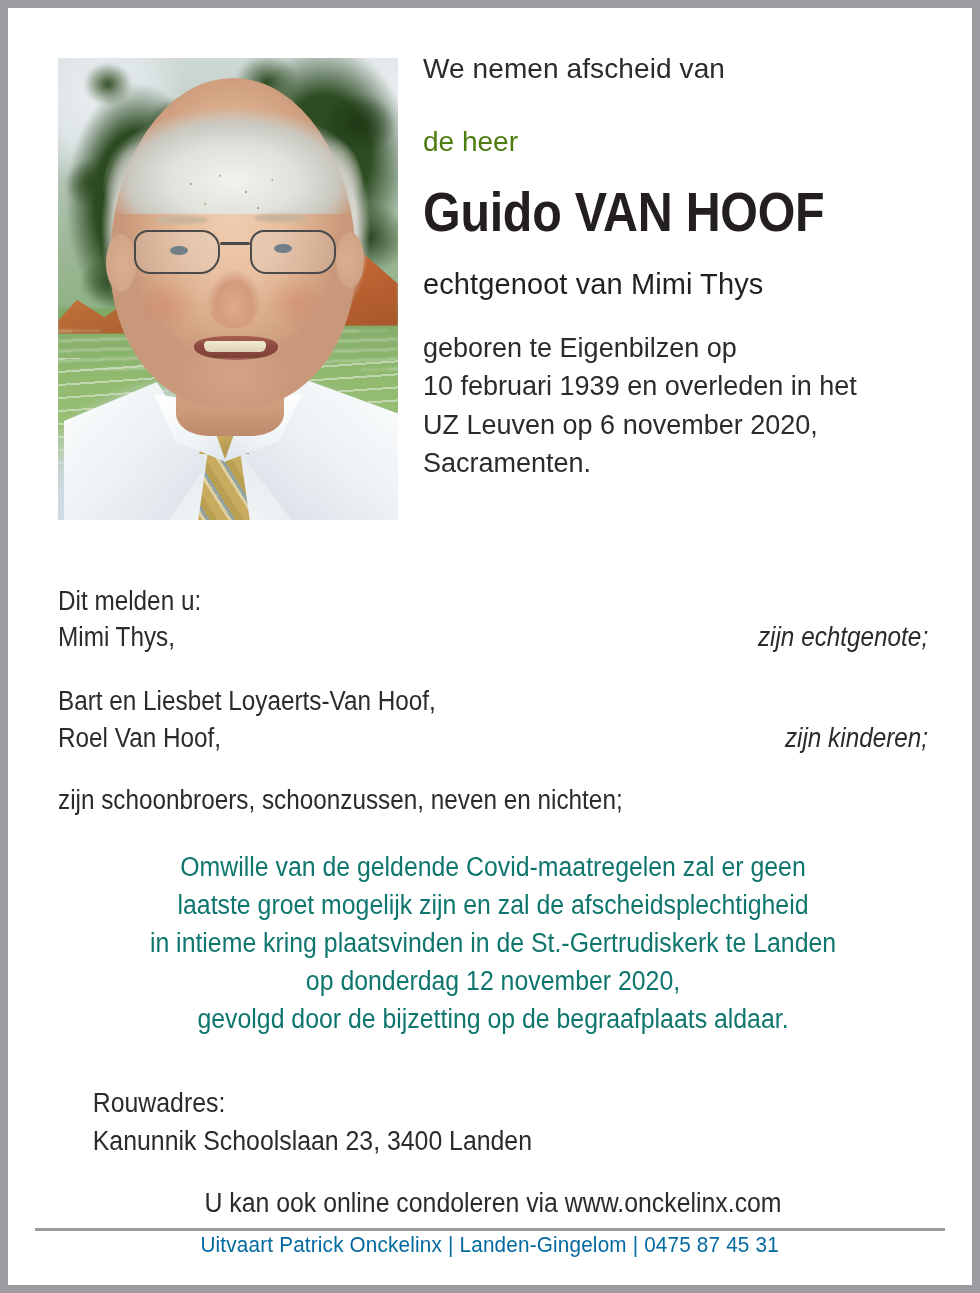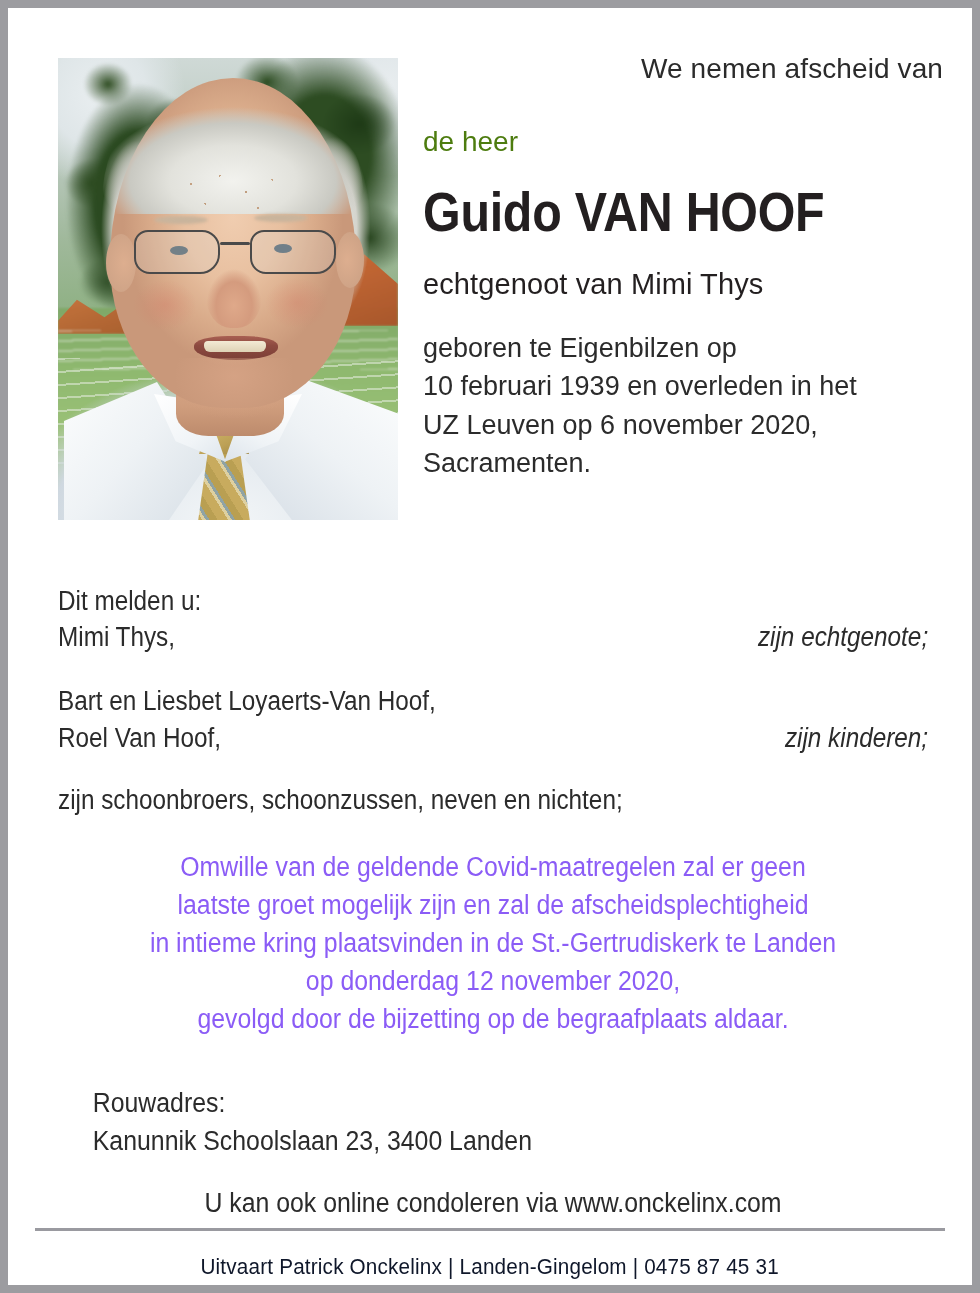--- a/index.html
+++ b/index.html
@@ -260,21 +260,20 @@
     position: absolute;
     left: 415px;
     top: 44px;
     width: 520px;
   }
   .h-line1 {
     font-size: 28px;
     line-height: 1.2;
     color: #2b2b2b;
     letter-spacing: .1px;
-    text-align: right;
   }
   .h-line2 {
     font-size: 28px;
     line-height: 1.2;
     color: #4d7c0f;
     margin-top: 39px;
   }
   .h-name {
     font-size: 55px;
     font-weight: 700;
@@ -332,21 +331,21 @@
     color: #2b2b2b;
     transform: scaleX(.90);
     transform-origin: left center;
     white-space: nowrap;
   }
 
   .center-block {
     text-align: center;
     font-size: 27px;
     line-height: 1.41;
-    color: #8b5cf6;
+    color: #0f766e;
     margin-top: 30px;
   }
   .center-block div {
     transform: scaleX(.92);
     white-space: nowrap;
   }
 
   .addr-block {
     font-size: 27px;
     line-height: 1.41;
@@ -372,22 +371,22 @@
     width: 910px;
   }
   .rule {
     height: 3px;
     background: #9a9aa0;
     width: 910px;
   }
   .footer-text {
     text-align: center;
     font-size: 22px;
-    color: #0f172a;
-    padding-top: 23px;
+    color: #0369a1;
+    padding-top: 1px;
     letter-spacing: .2px;
   }
   .footer-text span { display: inline-block; transform: scaleX(.94); }
 </style>
 </head>
 <body>
 
 <div class="card">
 
   <div class="top">

